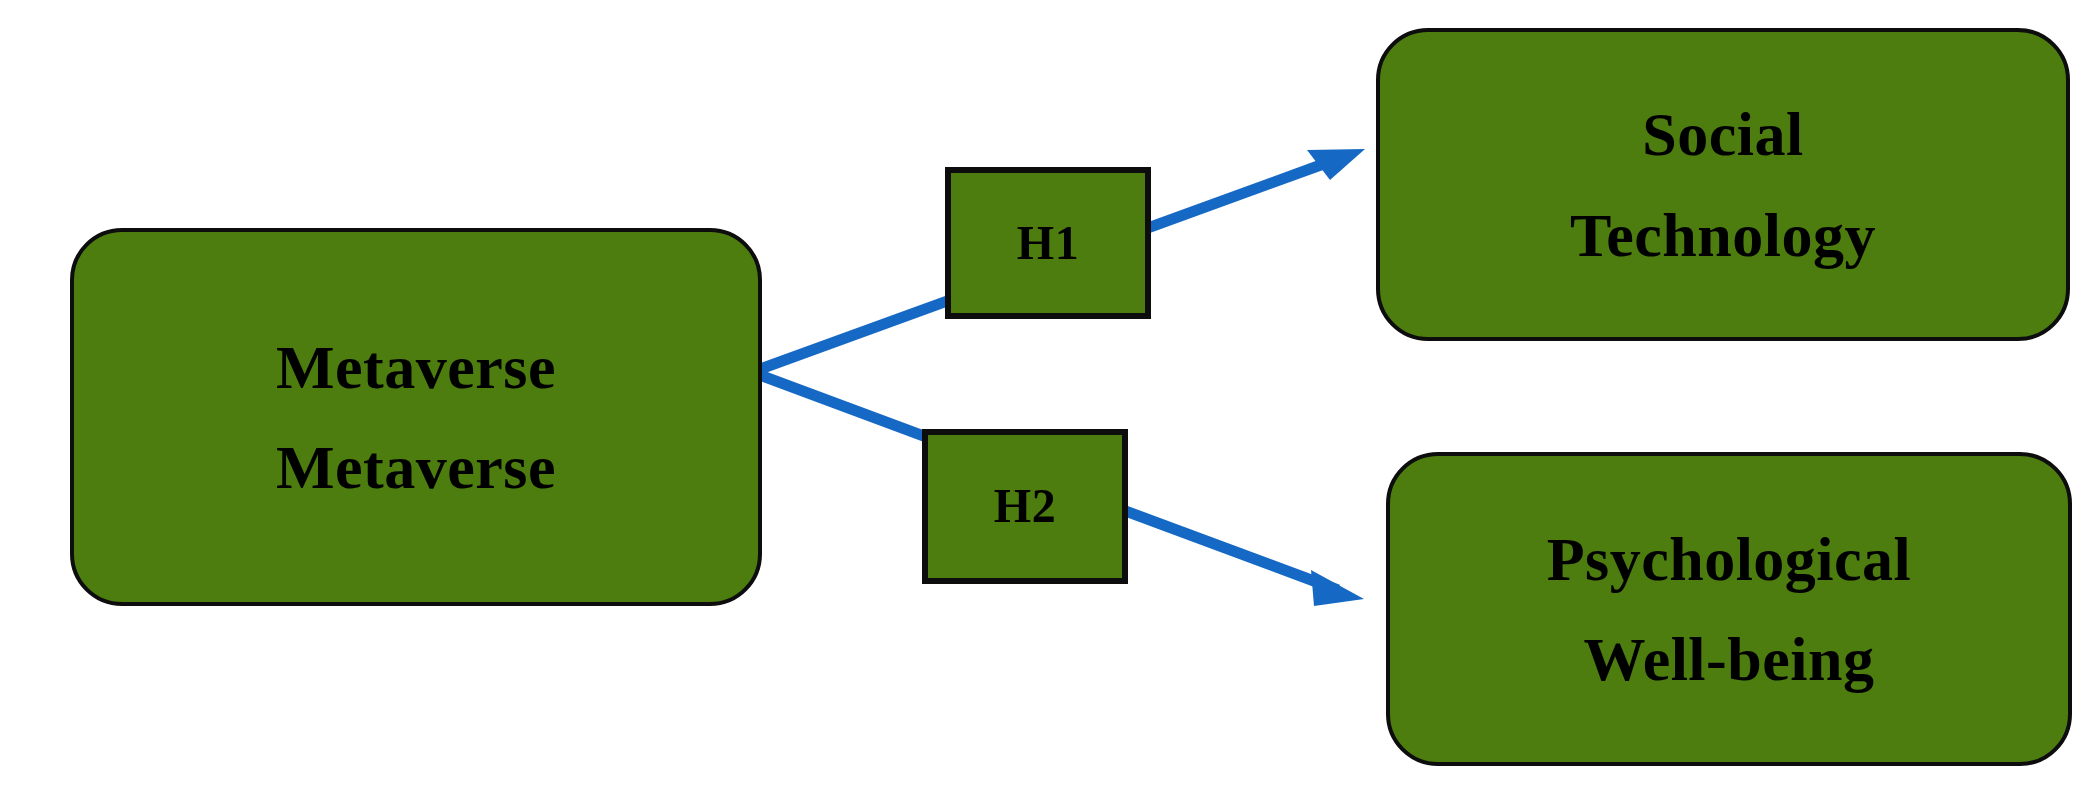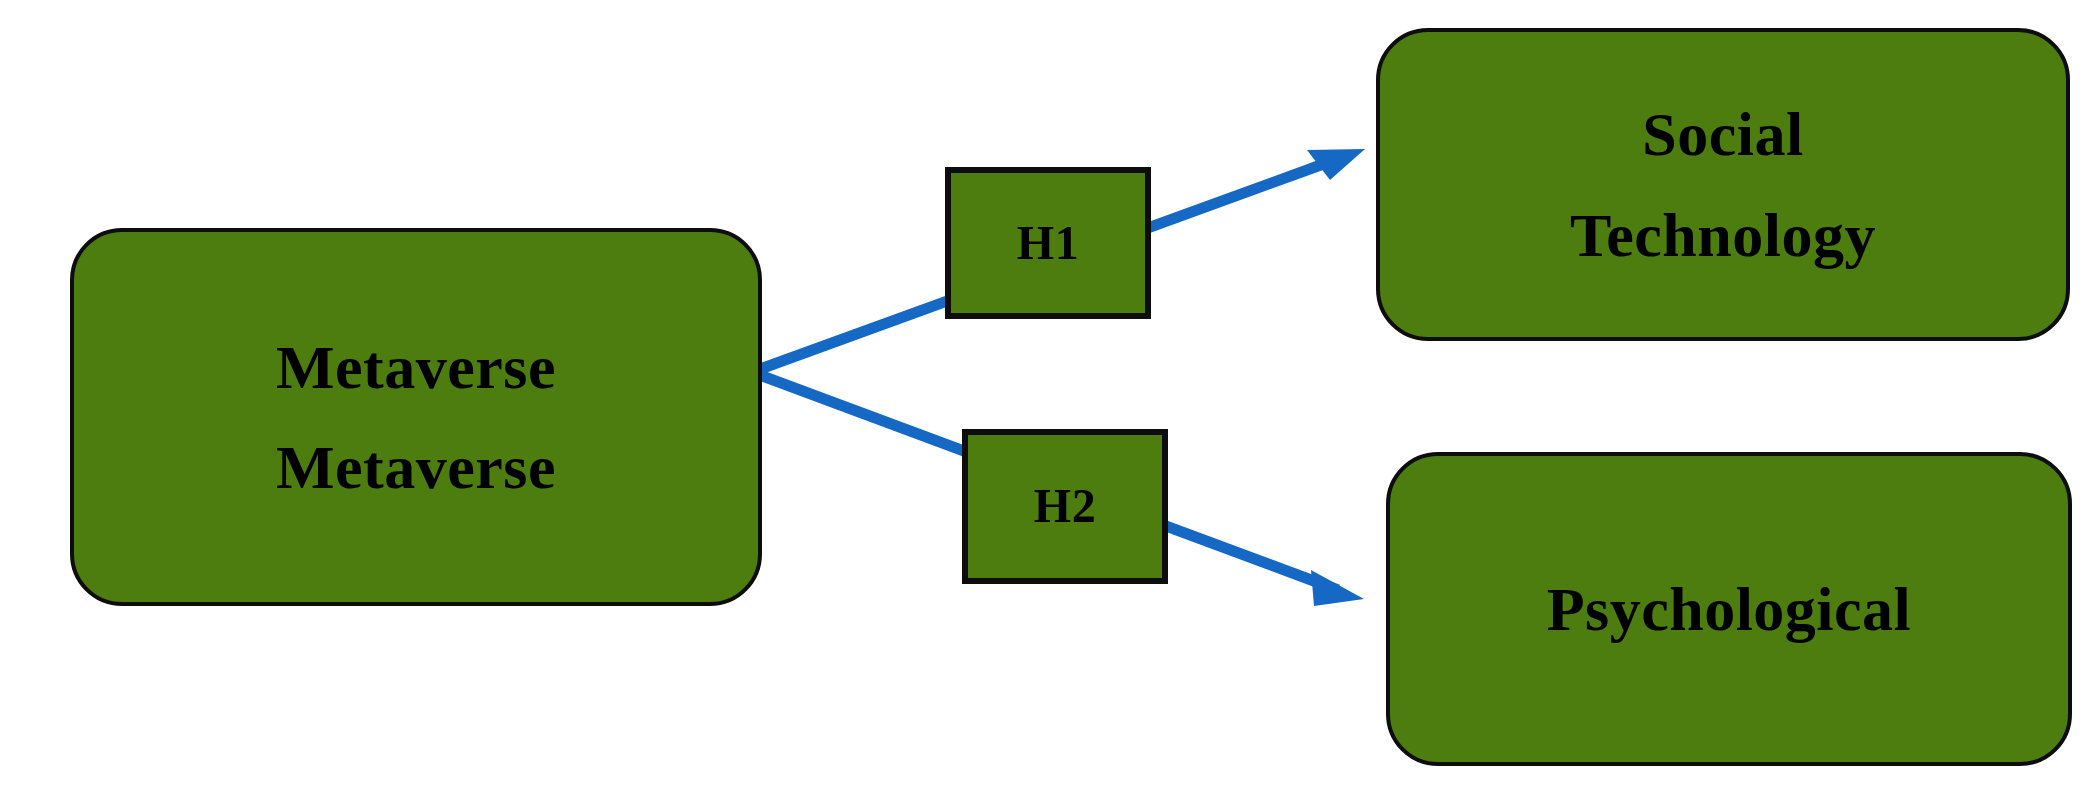--- a/index.html
+++ b/index.html
@@ -54,21 +54,21 @@
     white-space: nowrap;
   }
   .node-hyp .node-line {
     font-size: 48px;
     line-height: 1.1;
   }
 
   
   #node-metaverse   { left: 23px;   top: 228px; width: 692px; height: 378px; margin-left: 47px; }
   #node-h1          { left: 945px;  top: 167px; width: 206px; height: 152px; }
-  #node-h2          { left: 962px;  top: 429px; width: 206px; height: 155px; }
+  #node-h2          { left: 922px;  top: 429px; width: 206px; height: 155px; }
   #node-social      { left: 1376px; top: 28px;  width: 694px; height: 313px; }
   #node-wellbeing   { left: 1386px; top: 452px; width: 686px; height: 314px; }
 </style>
 </head>
 <body>
 
 <div id="canvas">
 
   <svg class="edges" viewBox="0 0 2099 793" width="2099" height="793" xmlns="http://www.w3.org/2000/svg">
 
@@ -96,15 +96,16 @@
     <span class="node-line">H2</span>
   </div>
 
   <div id="node-social" class="node node-rounded">
     <span class="node-line">Social</span>
     <span class="node-line">Technology</span>
   </div>
 
   <div id="node-wellbeing" class="node node-rounded">
     <span class="node-line">Psychological</span>
+    <span class="node-line">Well-being</span>
   </div>
 
 </div>
 
 </body></html>

